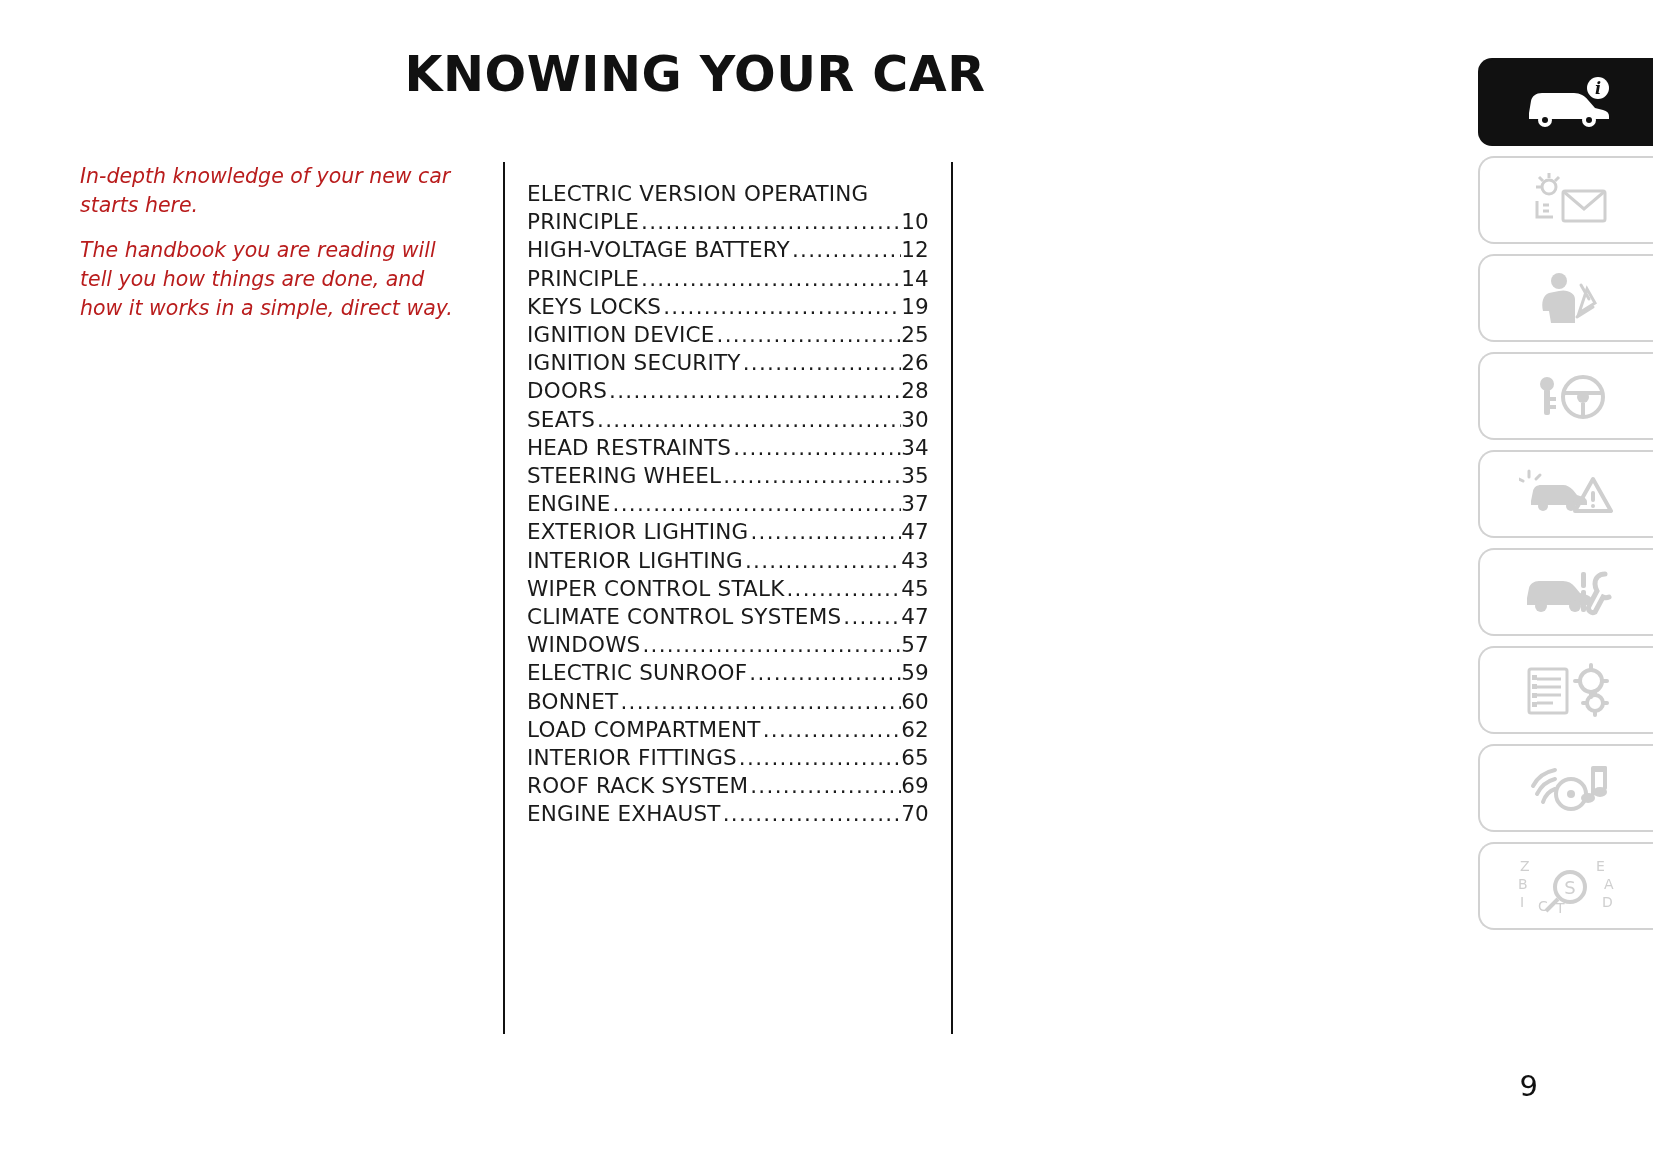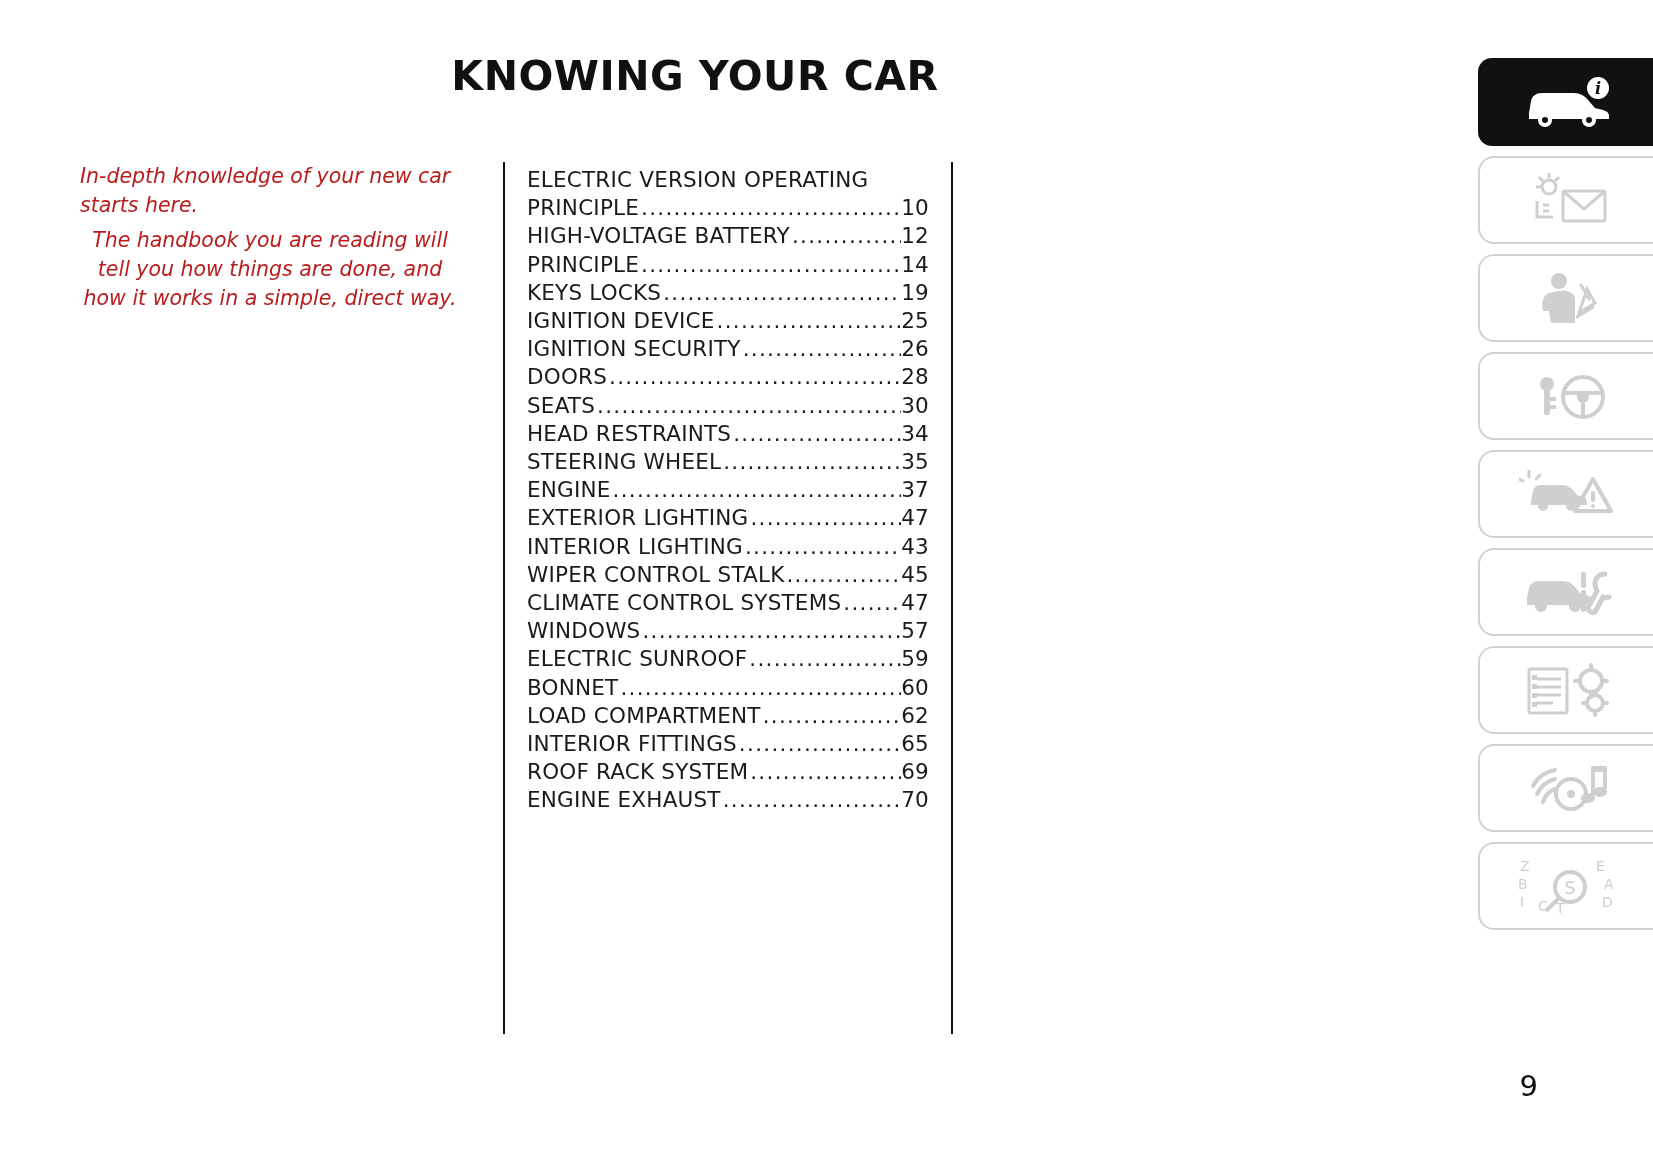--- a/index.html
+++ b/index.html
@@ -12,61 +12,62 @@
     height: 1165px;
     position: relative;
     font-family: "DejaVu Sans", sans-serif;
     color: #1a1a1a;
     overflow: hidden;
   }
 
   
   .page-title {
     position: absolute;
-    top: 52px;
+    top: 46px;
     left: 0;
     width: 1390px;
     text-align: center;
     font-family: "DejaVu Sans", sans-serif;
     font-weight: bold;
-    font-size: 41px;
+    font-size: 49px;
     letter-spacing: 0.5px;
     color: #111;
   }
 
   
   .intro {
     position: absolute;
     top: 162px;
     left: 80px;
     width: 380px;
     font-style: italic;
     font-size: 20.5px;
     line-height: 29px;
     color: #b91c1c;
   }
   .intro p { margin: 0; }
-  .intro p + p { margin-top: 6px; text-align: center; }
+  .intro p + p { margin-top: 16px; }
 
   
   .toc-wrap {
     position: absolute;
     top: 162px;
     left: 503px;
     width: 450px;
     height: 872px;
     border-left: 2px solid #111;
     border-right: 2px solid #111;
     box-sizing: border-box;
   }
   .toc {
     padding: 4px 22px 0 22px;
     font-size: 21.5px;
     line-height: 28.2px;
     letter-spacing: 0.2px;
+    margin-top: 14px;
   }
   .toc-entry {
     display: flex;
     align-items: baseline;
     white-space: nowrap;
   }
   .toc-entry .label { flex: 0 0 auto; }
   .toc-entry .dots {
     flex: 1 1 auto;
     overflow: hidden;

